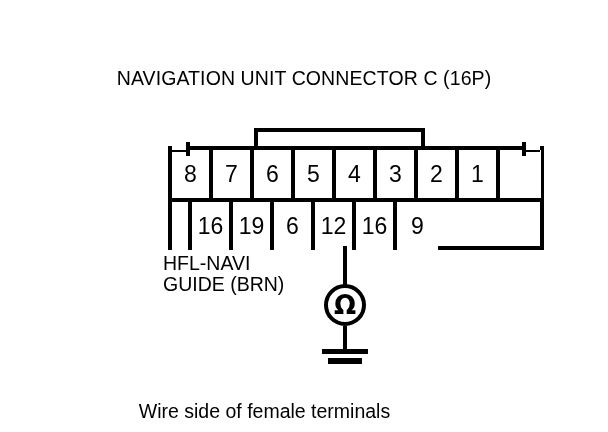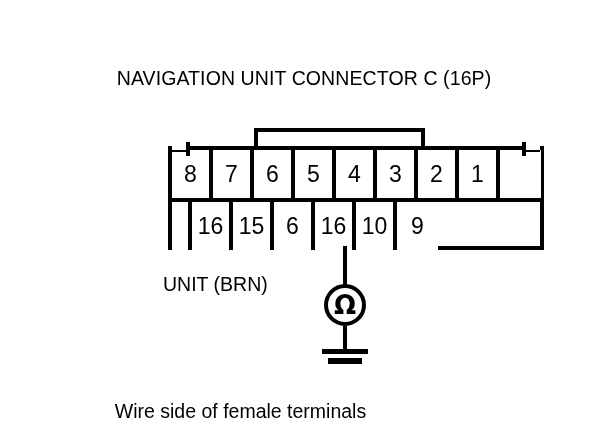--- a/index.html
+++ b/index.html
@@ -200,20 +200,21 @@
 
   
   #caption {
     position: absolute;
     left: 0;
     top: 400px;
     width: 481px;
     text-align: center;
     font-size: 19.5px;
     white-space: nowrap;
+    padding-left: 24px;
   }
 </style>
 </head>
 <body>
 
 <div id="page">
 
   <div id="title">NAVIGATION UNIT CONNECTOR C (16P)</div>
 
   <div id="connector">
@@ -232,36 +233,36 @@
       <div class="pin">4</div>
       <div class="pin">3</div>
       <div class="pin">2</div>
       <div class="pin">1</div>
       <div class="pin blank-wide last"></div>
     </div>
 
     <div class="pin-row" id="row-bottom">
       <div class="pin blank-narrow"></div>
       <div class="pin">16</div>
-      <div class="pin">15</div>
+      <div class="pin">19</div>
       <div class="pin">6</div>
+      <div class="pin">12</div>
       <div class="pin">16</div>
-      <div class="pin">10</div>
       <div class="pin last">9</div>
     </div>
 
     <div class="notch" id="notch-left"></div>
     <div class="notch" id="notch-right"></div>
     <div class="notch-side" id="notch-left-side"></div>
     <div class="notch-side" id="notch-right-side"></div>
     <div class="notch-clear" id="notch-clear-left"></div>
     <div class="notch-clear" id="notch-clear-right"></div>
   </div>
 
-  <div id="wire-label"><br><span>UNIT (BRN)</span></div>
+  <div id="wire-label"><span>HFL-NAVI</span><br><span>GUIDE (BRN)</span></div>
 
   <div id="lead-wire"></div>
 
   <div id="ohmmeter">
     <span id="ohm-glyph">Ω</span>
   </div>
 
   <div id="ground-stem"></div>
   <div class="ground-bar" id="gbar-1"></div>
   <div class="ground-bar" id="gbar-2"></div>

